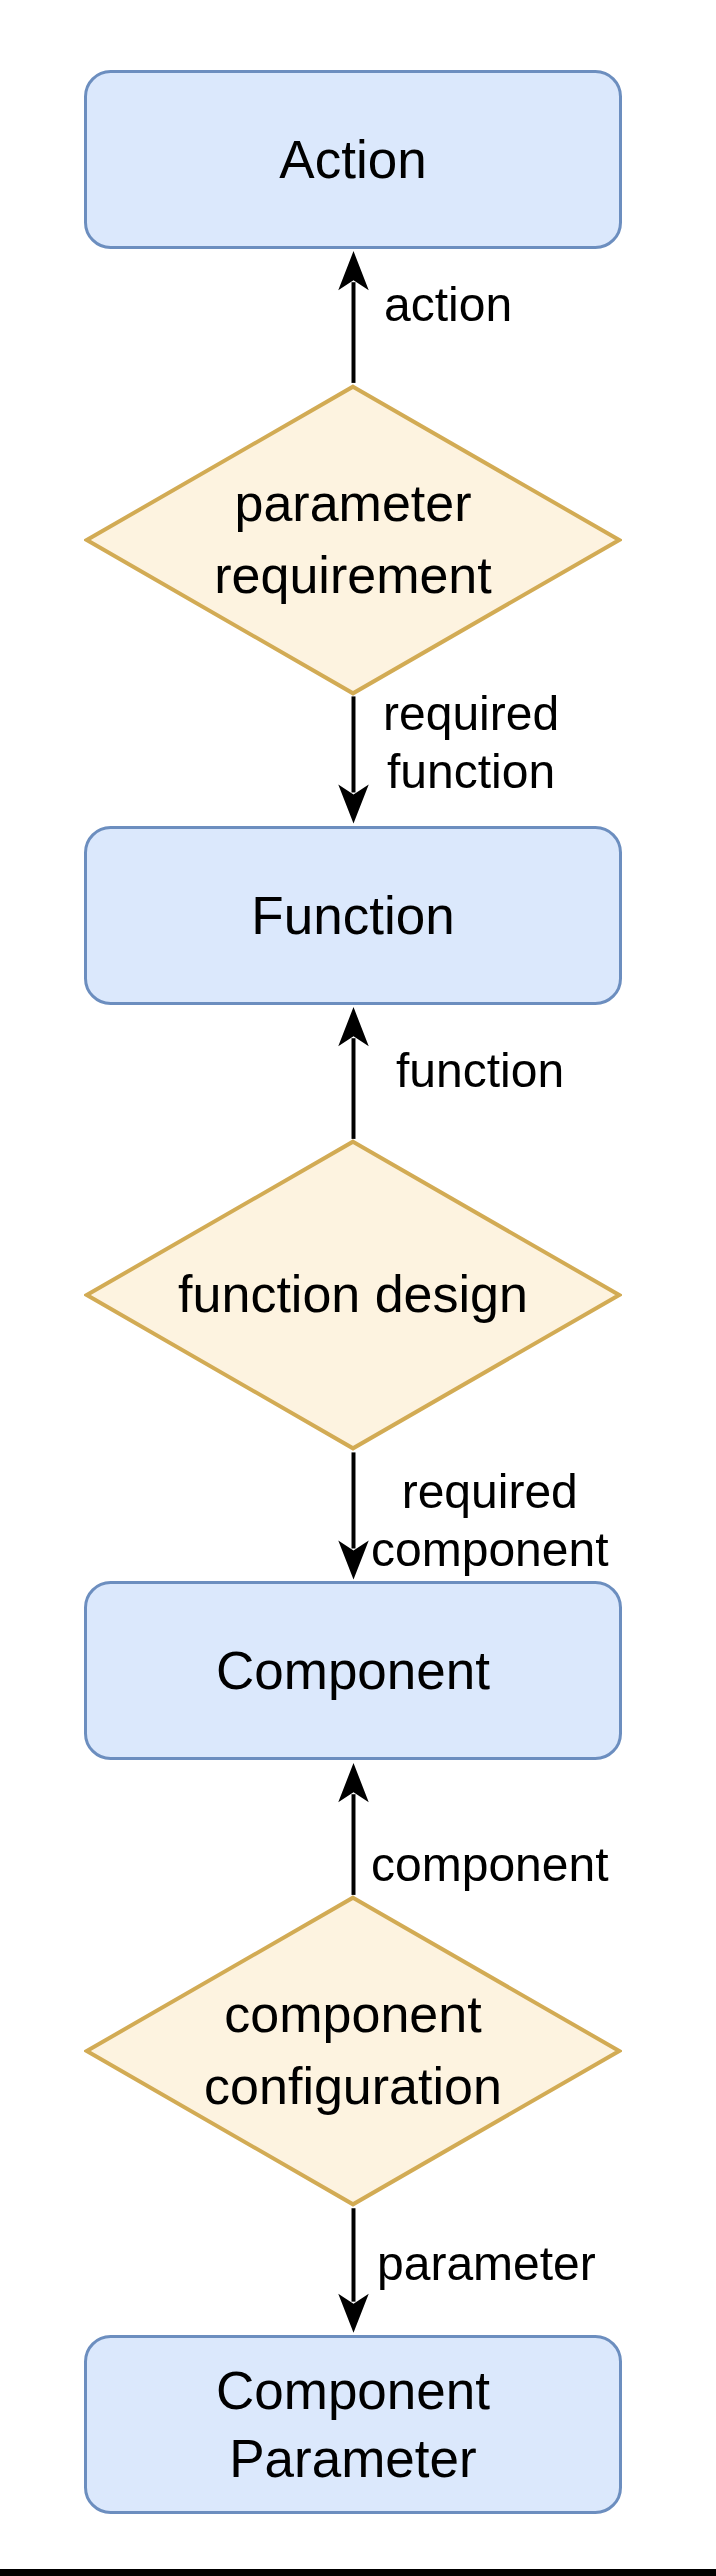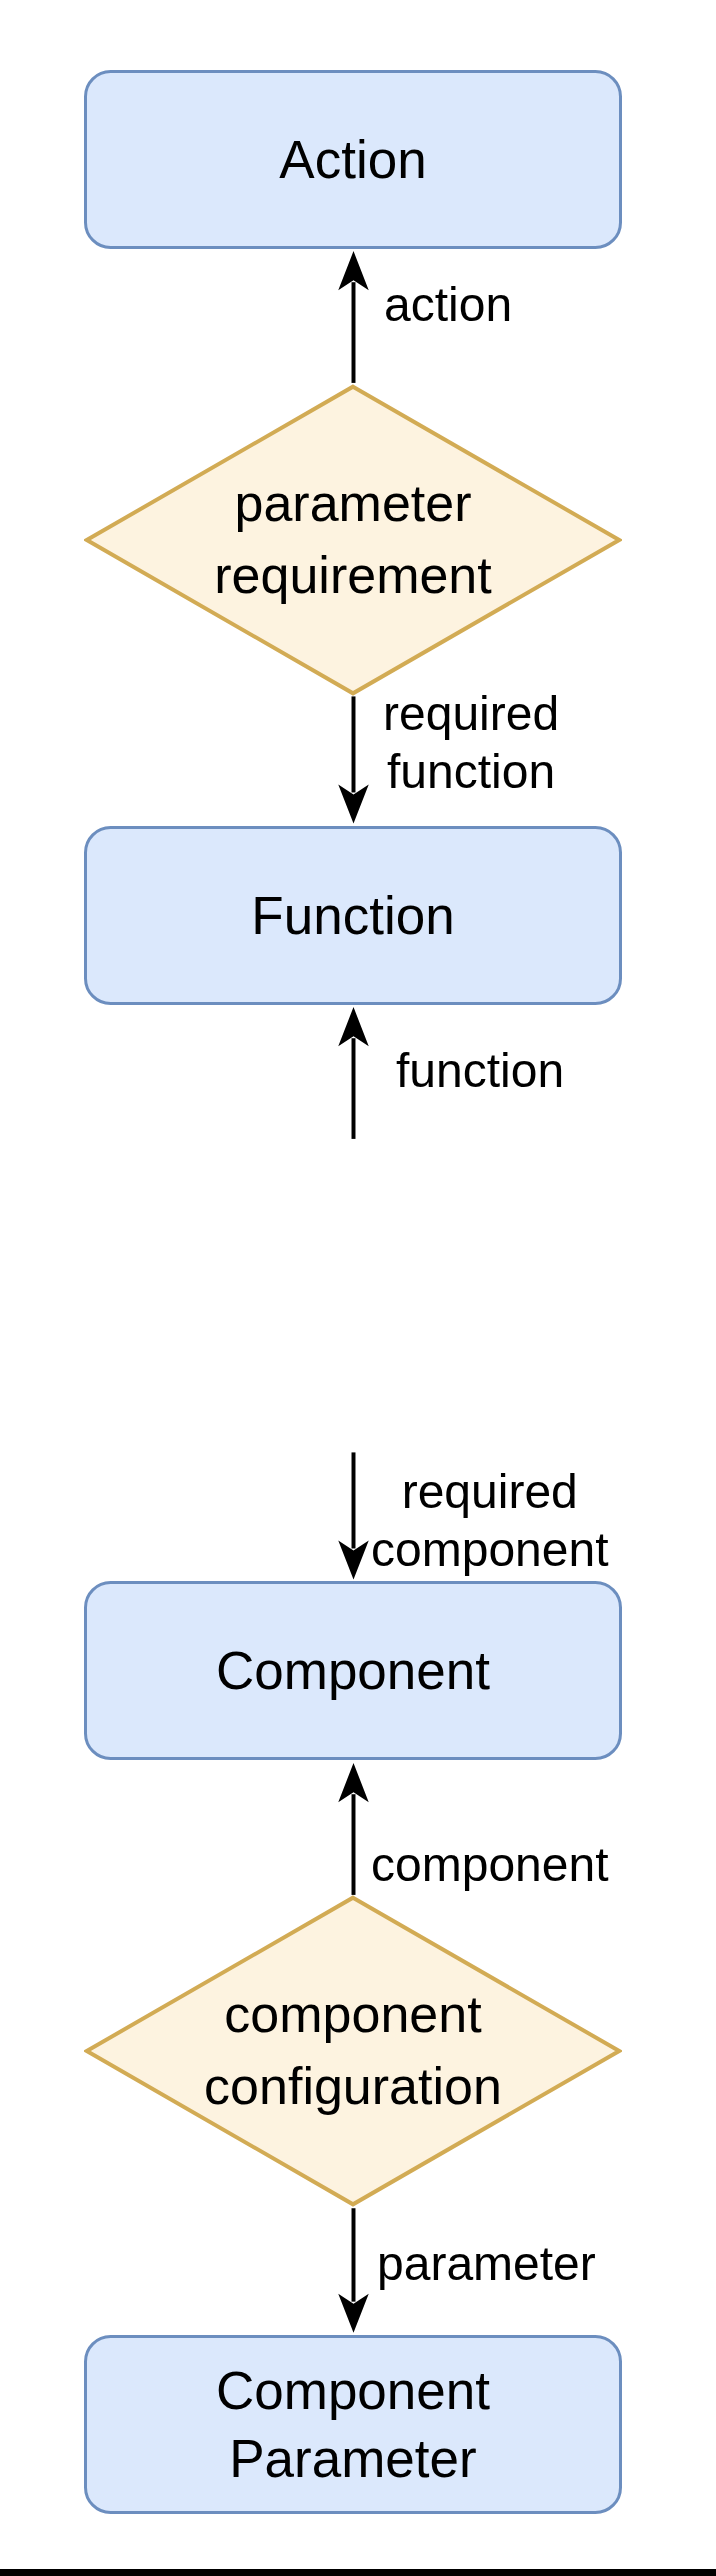--- a/index.html
+++ b/index.html
@@ -128,20 +128,26 @@
   <div class="node-box" style="top:826px;">
     <div class="node-label">Function</div>
   </div>
 
   <svg class="edge-arrow" style="top:1005px; height:134px;" viewBox="0 0 80 202">
     <line x1="40" y1="202" x2="40" y2="50"></line>
     <path d="M 40,3 L 63,62 L 40,47 L 17,62 Z"></path>
   </svg>
   <div class="edge-label" style="left:396px; top:1042px;">function</div>
 
+  <div class="diamond-node" style="top:1139px;">
+    <svg viewBox="0 0 810 470">
+      <polygon points="405,4 806,235 405,466 4,235"></polygon>
+    </svg>
+    <div class="node-label">function design</div>
+  </div>
 
   <svg class="edge-arrow" style="top:1452px; height:130px;" viewBox="0 0 80 195">
     <line x1="40" y1="0" x2="40" y2="145"></line>
     <path d="M 40,192 L 63,133 L 40,148 L 17,133 Z"></path>
   </svg>
   <div class="edge-label" style="left:371px; top:1463px;">required
 component</div>
 
   <div class="node-box" style="top:1581px;">
     <div class="node-label">Component</div>

